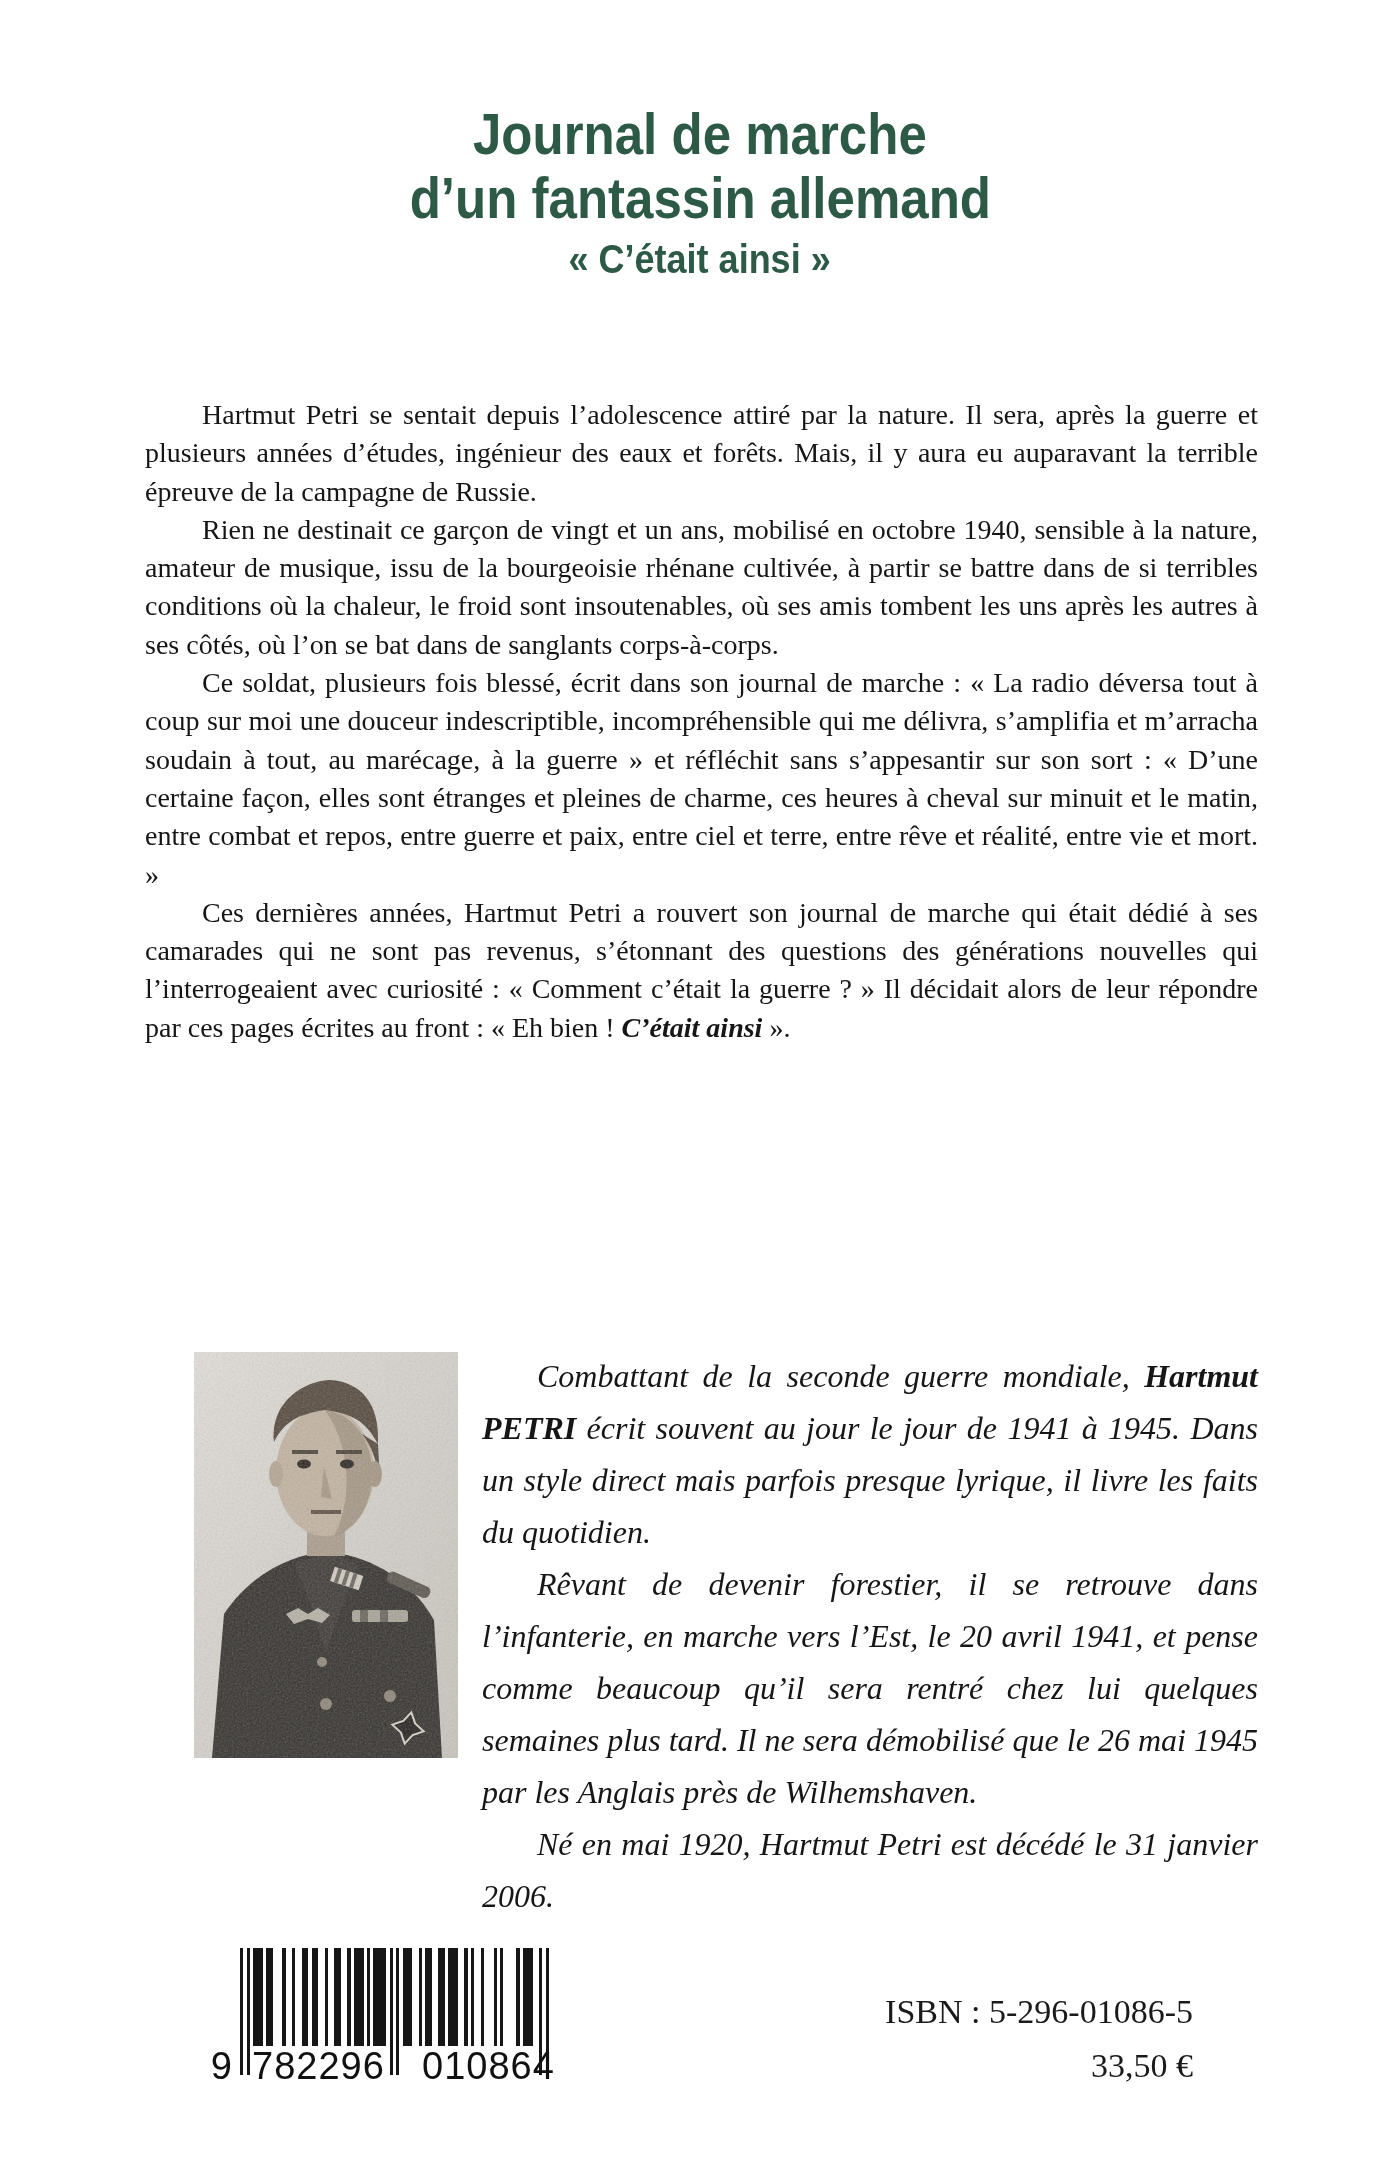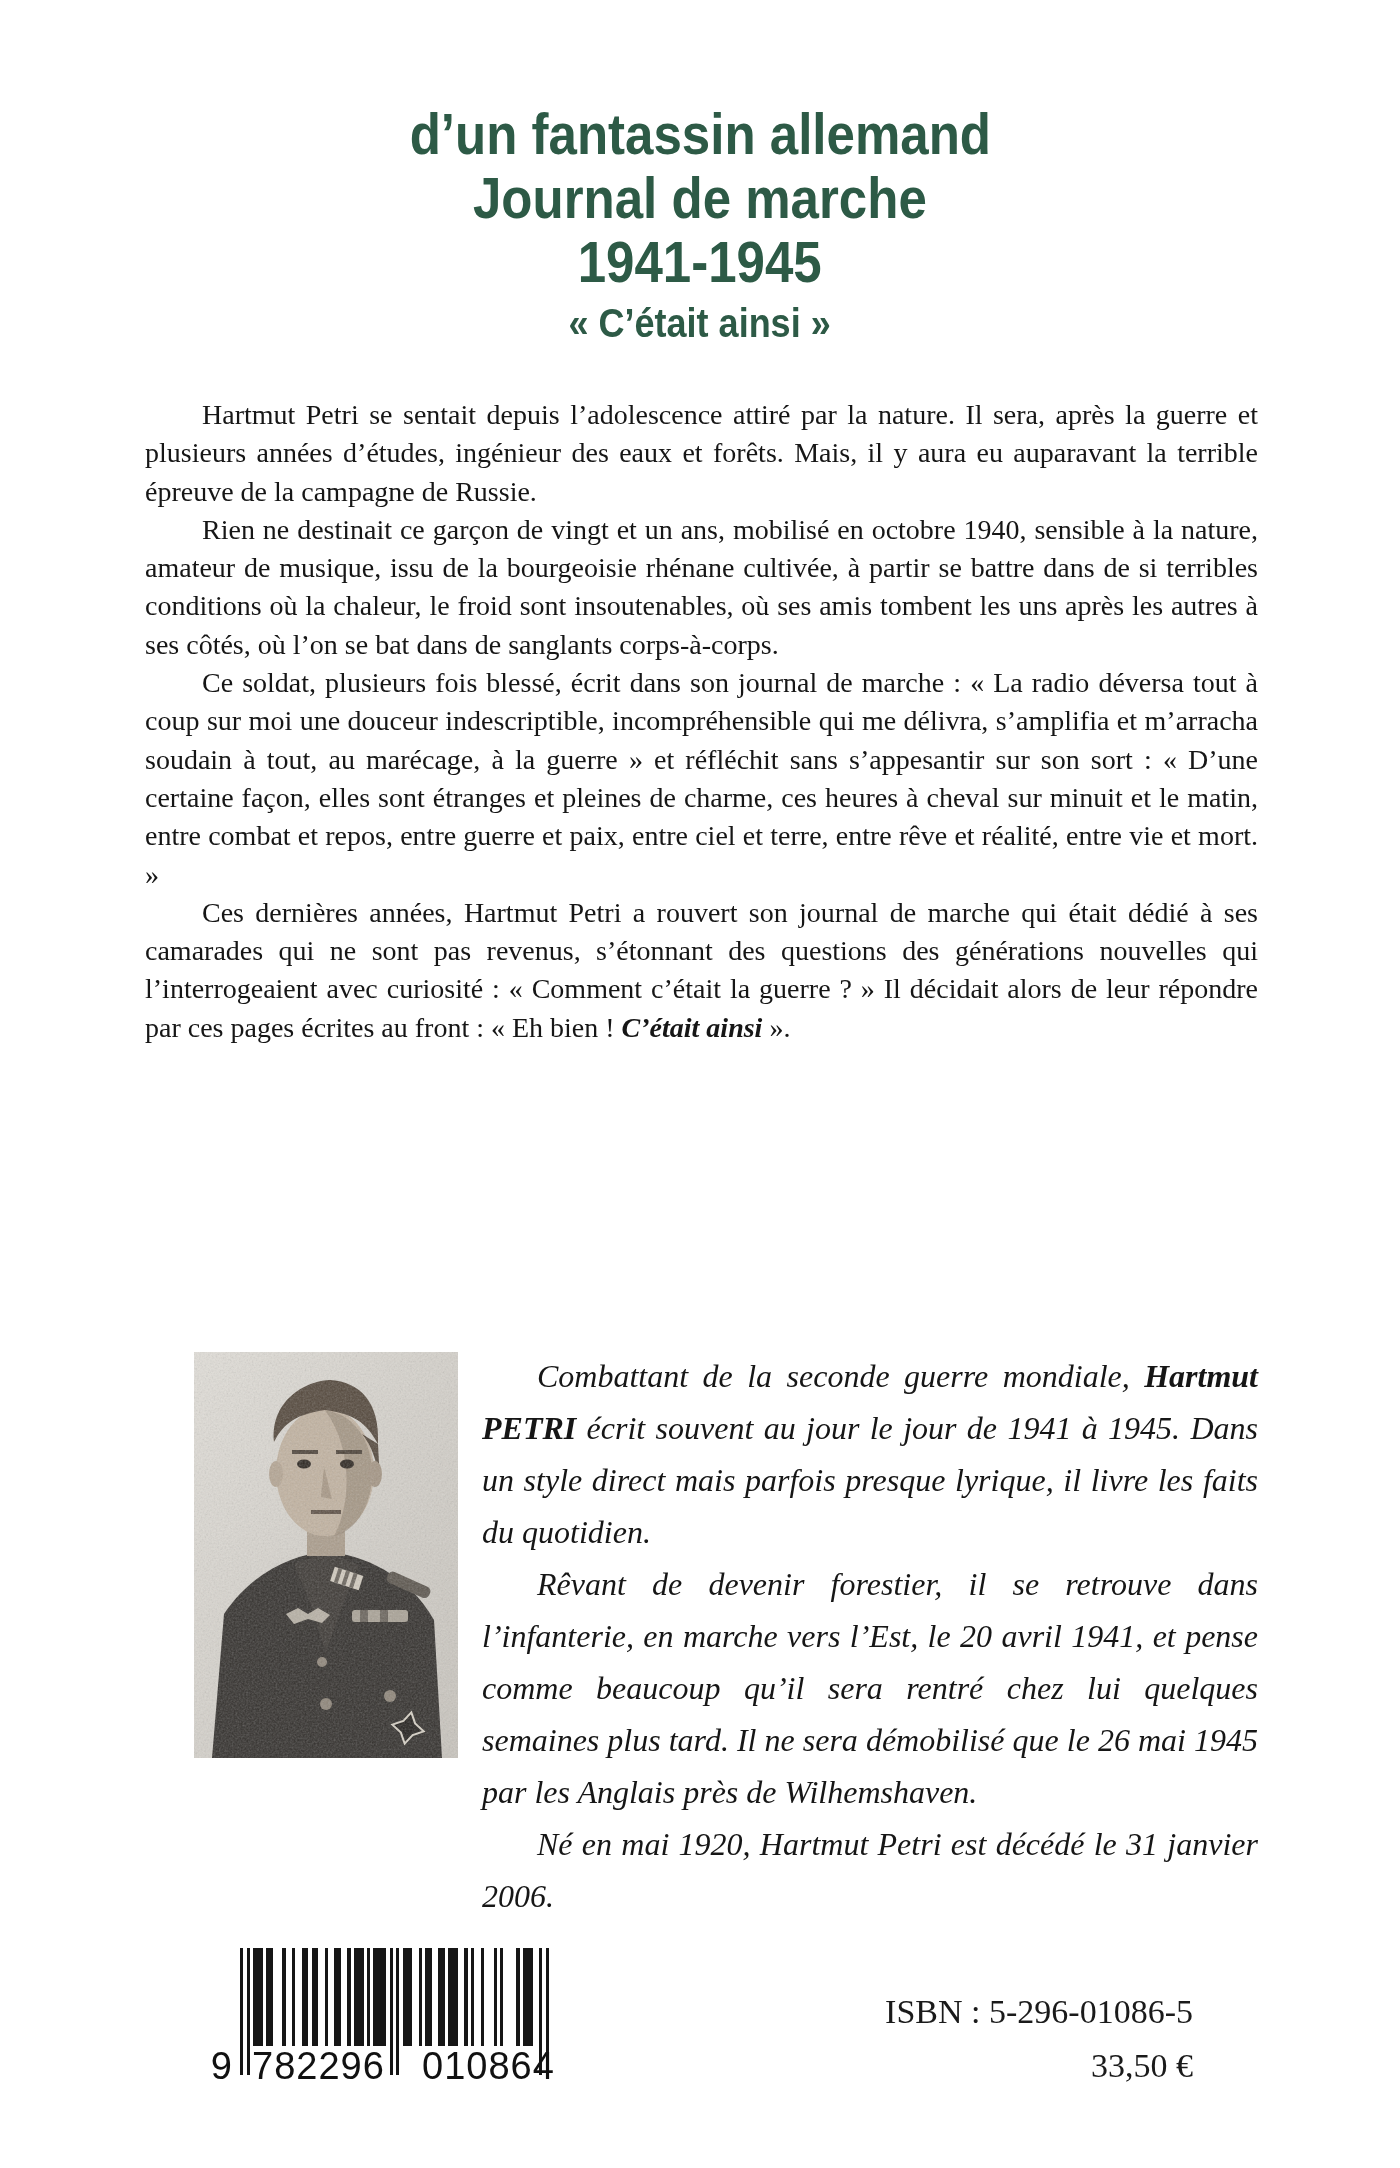--- a/index.html
+++ b/index.html
@@ -41,23 +41,22 @@
   .bc-g2{left:166px;margin-left:16px;}
   .isbn-block{position:absolute;right:207px;top:1992px;text-align:right;font-size:34px;line-height:40px;color:#1a1a1a;}
   .price-line{margin-top:14px;}
 </style>
 </head>
 <body>
 
 <div class="page">
 
   <div class="title-block">
+    <div class="title-line" style="color: rgb(45, 90, 70);"><span>Journal de marche</span></div>
     <div class="title-line" style="color: rgb(45, 90, 70);"><span>d’un fantassin allemand</span></div>
-    <div class="title-line" style="color: rgb(45, 90, 70);"><span>Journal de marche</span></div>
-    <div class="title-line" style="color: rgb(45, 90, 70);"><span>1941-1945</span></div>
     <div class="title-sub" style="color: rgb(45, 90, 70);"><span>« C’était ainsi »</span></div>
   </div>
 
   <div class="synopsis">
     <p>Hartmut Petri se sentait depuis l’adolescence attiré par la nature. Il sera, après la guerre et plusieurs années d’études, ingénieur des eaux et forêts. Mais, il y aura eu auparavant la terrible épreuve de la campagne de Russie.</p>
     <p>Rien ne destinait ce garçon de vingt et un ans, mobilisé en octobre 1940, sensible à la nature, amateur de musique, issu de la bourgeoisie rhénane cultivée, à partir se battre dans de si terribles conditions où la chaleur, le froid sont insoutenables, où ses amis tombent les uns après les autres à ses côtés, où l’on se bat dans de sanglants corps-à-corps.</p>
     <p>Ce soldat, plusieurs fois blessé, écrit dans son journal de marche : « La radio déversa tout à coup sur moi une douceur indescriptible, incompréhensible qui me délivra, s’amplifia et m’arracha soudain à tout, au marécage, à la guerre » et réfléchit sans s’appesantir sur son sort : « D’une certaine façon, elles sont étranges et pleines de charme, ces heures à cheval sur minuit et le matin, entre combat et repos, entre guerre et paix, entre ciel et terre, entre rêve et réalité, entre vie et mort. »</p>
     <p><span>Ces dernières années, Hartmut Petri a rouvert son journal de marche qui était dédié à ses camarades qui ne sont pas revenus, s’étonnant des questions des générations nouvelles qui l’interrogeaient avec curiosité : « Comment c’était la guerre ? » Il décidait alors de leur répondre par ces pages écrites au front : « Eh bien ! </span><span class="emph">C’était ainsi</span><span> ».</span></p>
   </div>
 

